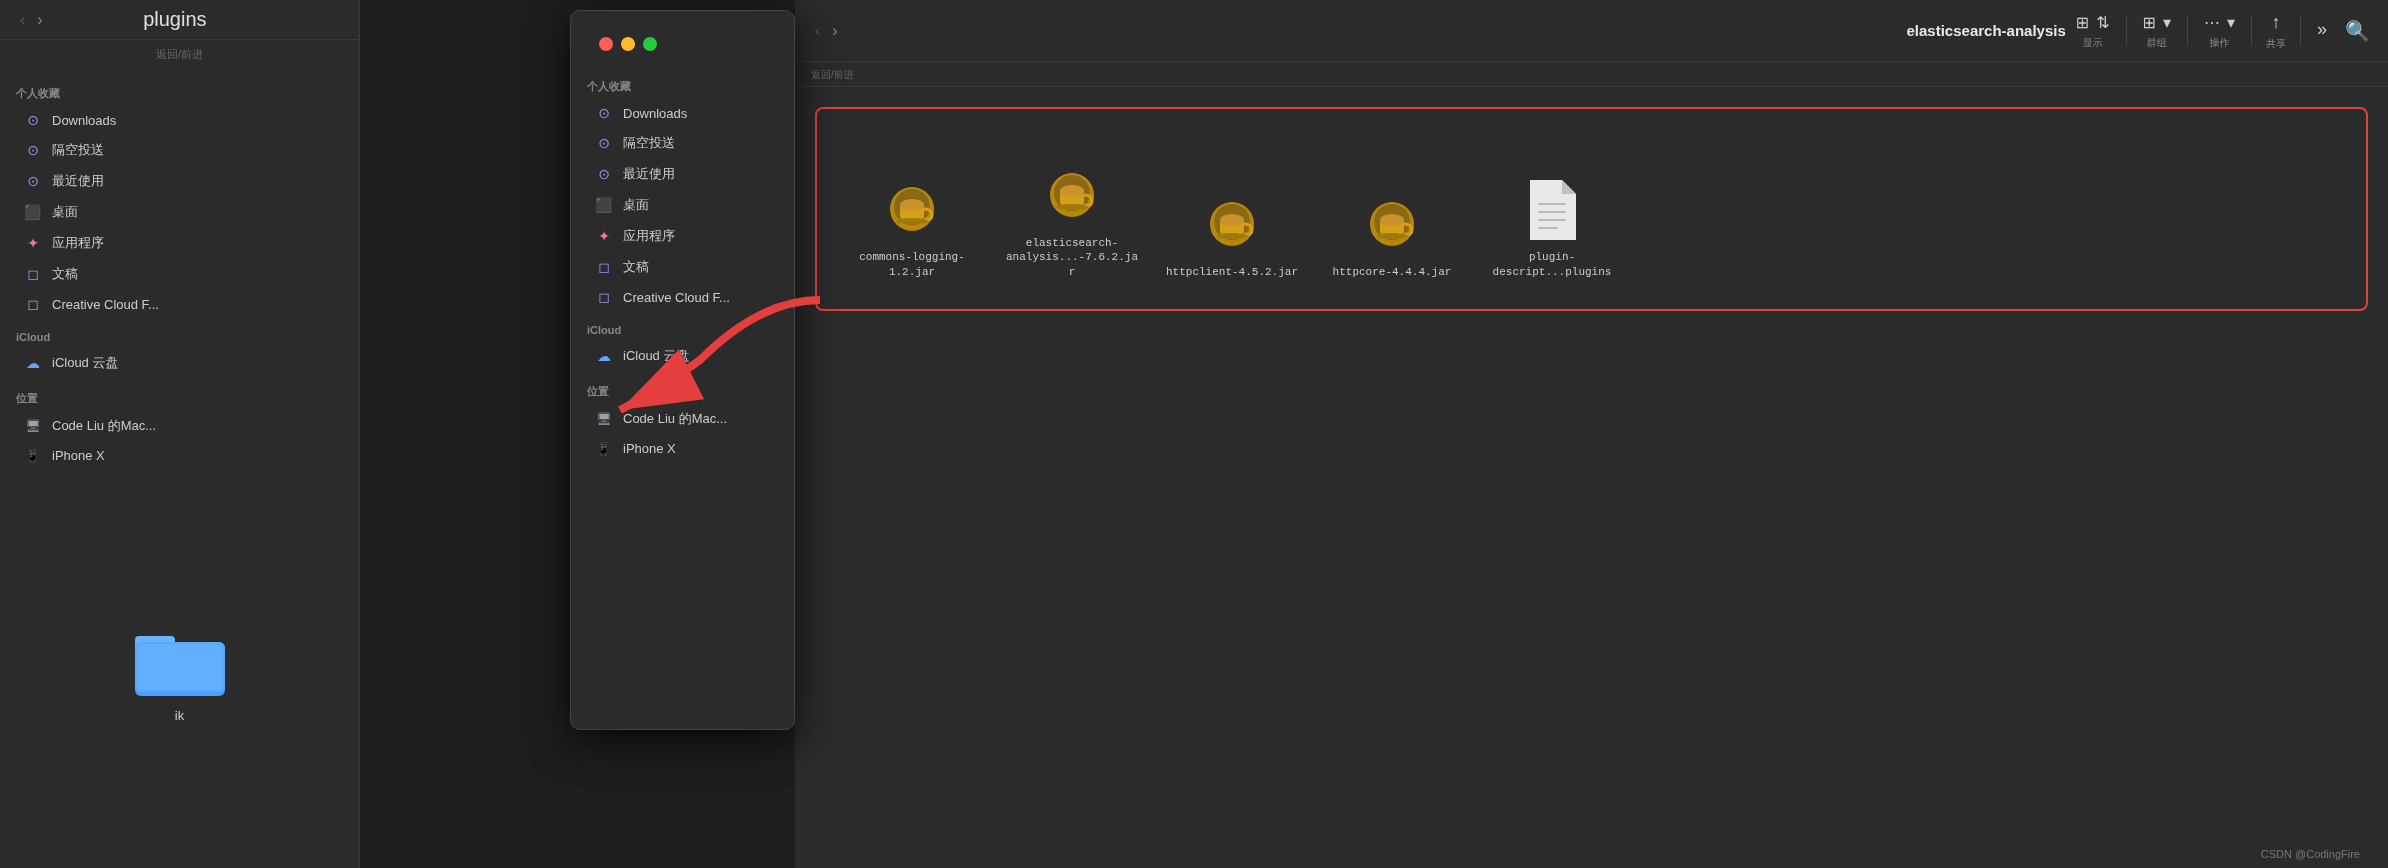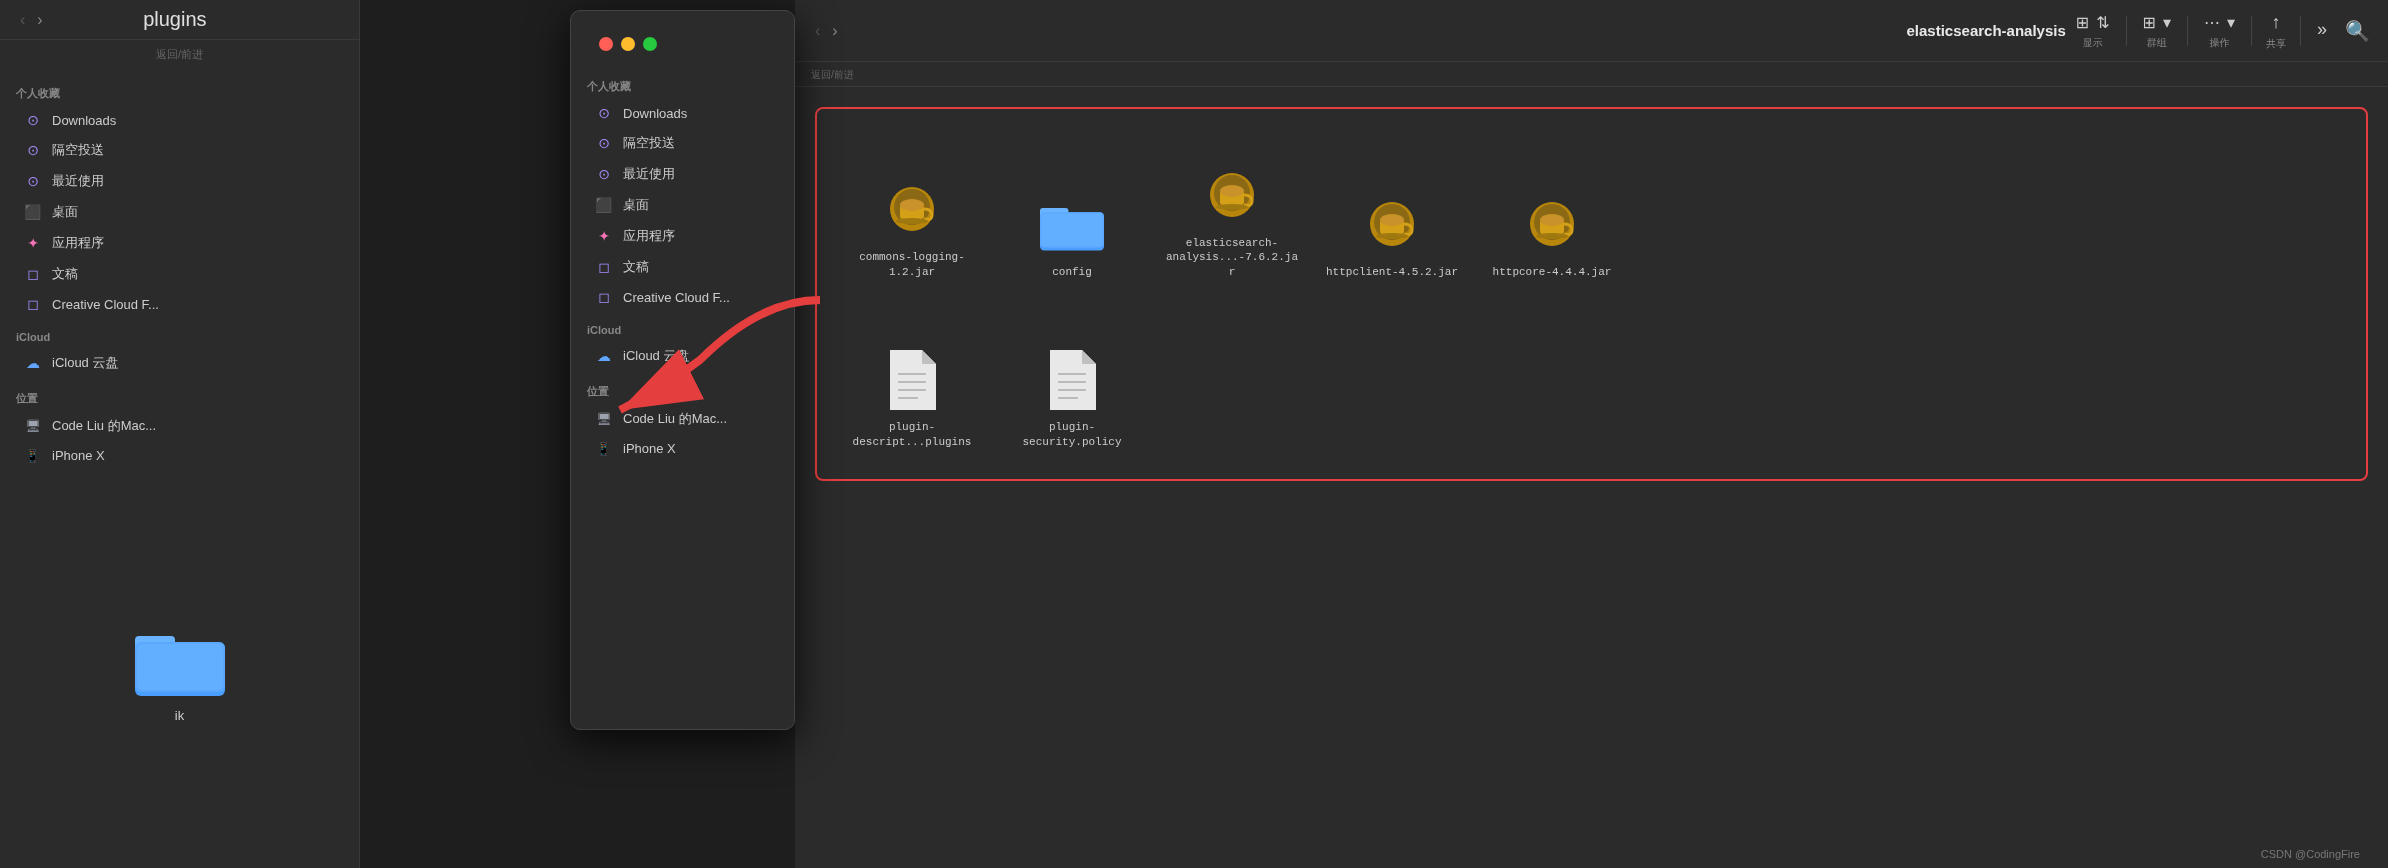--- a/index.html
+++ b/index.html
@@ -503,31 +503,20 @@
             <ellipse cx="30" cy="28" rx="18" ry="18" fill="#8b6914"></ellipse>
             <rect x="18" y="26" width="24" height="14" rx="3" fill="#d4a017"></rect>
             <ellipse cx="30" cy="26" rx="12" ry="6" fill="#c9922a"></ellipse>
             <path d="M42 30 Q50 30 50 36 Q50 42 42 40" stroke="#d4a017" stroke-width="3" fill="none"></path>
             <ellipse cx="30" cy="42" rx="16" ry="3" fill="#a07810"></ellipse>
           </svg>
         </div>
         <span class="file-name">commons-logging-1.2.jar</span>
       </div>
 
-      <div class="file-item">
-        <div style="width:64px;height:68px;display:flex;align-items:center;justify-content:center;">
-          <svg width="68" height="58" viewBox="0 0 90 72">
-            <rect x="0" y="18" width="90" height="54" rx="6" fill="#4a9eff"></rect>
-            <rect x="0" y="12" width="40" height="14" rx="4" fill="#6ab4ff"></rect>
-            <rect x="0" y="18" width="90" height="50" rx="6" fill="#5ba8ff"></rect>
-            <rect x="2" y="20" width="86" height="46" rx="5" fill="#62aeff"></rect>
-          </svg>
-        </div>
-        <span class="file-name">config</span>
-      </div>
 
       <div class="file-item">
         <div style="position:relative;width:64px;height:68px;display:flex;align-items:center;justify-content:center;">
           <svg width="60" height="62" viewBox="0 0 60 62">
             <ellipse cx="30" cy="30" rx="22" ry="22" fill="#b8860b"></ellipse>
             <ellipse cx="30" cy="28" rx="18" ry="18" fill="#8b6914"></ellipse>
             <rect x="18" y="26" width="24" height="14" rx="3" fill="#d4a017"></rect>
             <ellipse cx="30" cy="26" rx="12" ry="6" fill="#c9922a"></ellipse>
             <path d="M42 30 Q50 30 50 36 Q50 42 42 40" stroke="#d4a017" stroke-width="3" fill="none"></path>
             <ellipse cx="30" cy="42" rx="16" ry="3" fill="#a07810"></ellipse>
@@ -571,31 +560,18 @@
             <path d="M36 2 L36 16 L50 16 Z" fill="#c0c0c0"></path>
             <line x1="12" y1="26" x2="40" y2="26" stroke="#bbb" stroke-width="2"></line>
             <line x1="12" y1="34" x2="40" y2="34" stroke="#bbb" stroke-width="2"></line>
             <line x1="12" y1="42" x2="40" y2="42" stroke="#bbb" stroke-width="2"></line>
             <line x1="12" y1="50" x2="32" y2="50" stroke="#bbb" stroke-width="2"></line>
           </svg>
         </div>
         <span class="file-name">plugin-descript...plugins</span>
       </div>
 
-      <div class="file-item">
-        <div style="width:56px;height:68px;display:flex;align-items:center;justify-content:center;">
-          <svg width="52" height="64" viewBox="0 0 52 64">
-            <path d="M4 2 L36 2 L50 16 L50 62 L4 62 Z" fill="#e8e8e8"></path>
-            <path d="M36 2 L36 16 L50 16 Z" fill="#c0c0c0"></path>
-            <line x1="12" y1="26" x2="40" y2="26" stroke="#bbb" stroke-width="2"></line>
-            <line x1="12" y1="34" x2="40" y2="34" stroke="#bbb" stroke-width="2"></line>
-            <line x1="12" y1="42" x2="40" y2="42" stroke="#bbb" stroke-width="2"></line>
-            <line x1="12" y1="50" x2="32" y2="50" stroke="#bbb" stroke-width="2"></line>
-          </svg>
-        </div>
-        <span class="file-name">plugin-security.policy</span>
-      </div>
 
     </div>
   </div>
 </div>
 
 <div class="watermark">CSDN @CodingFire</div>
 
 </body></html>

